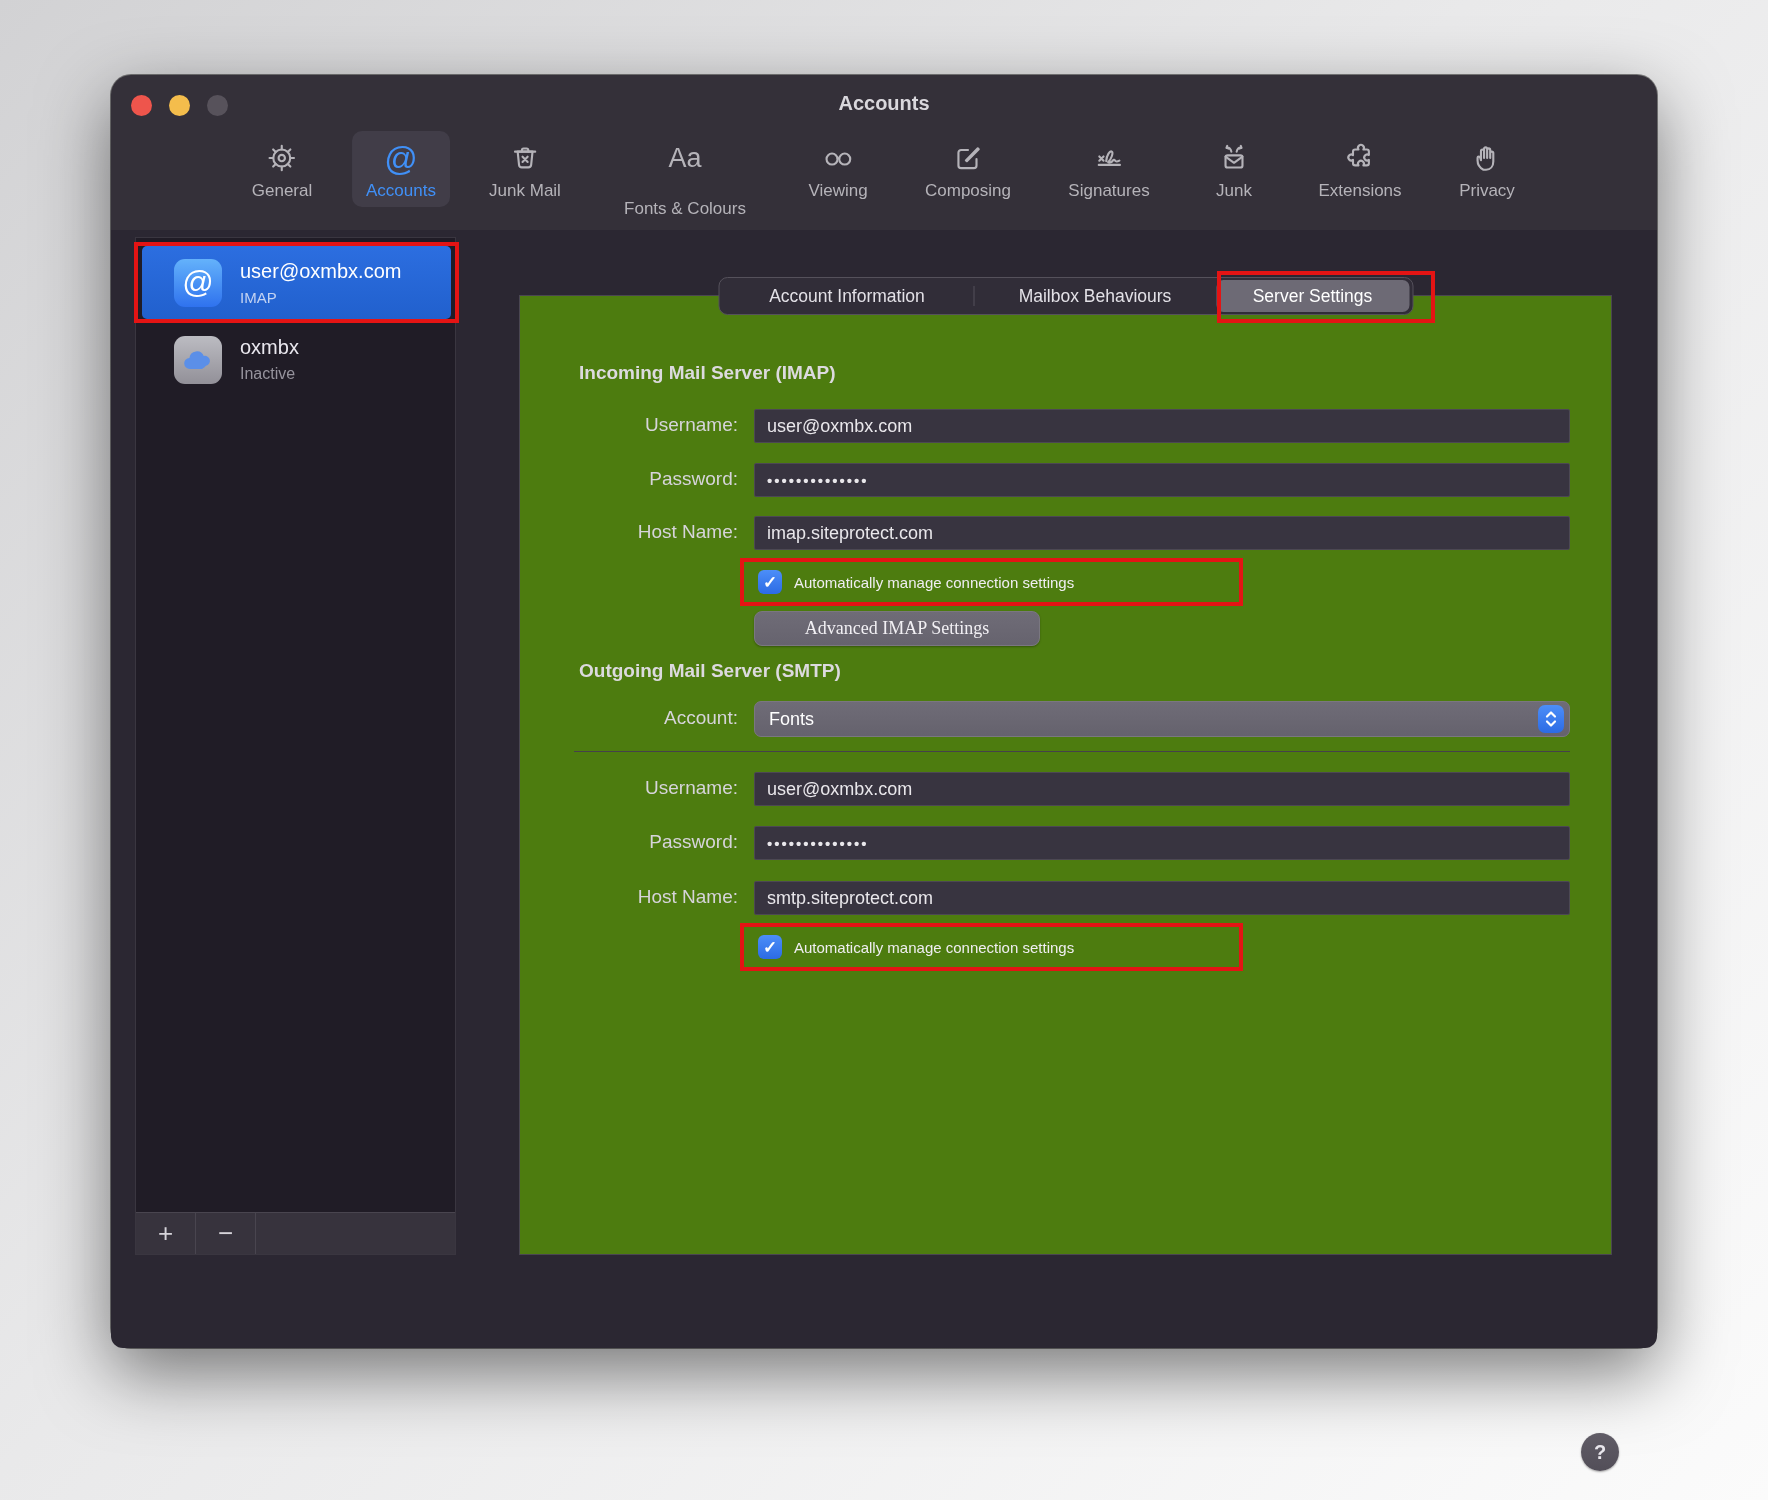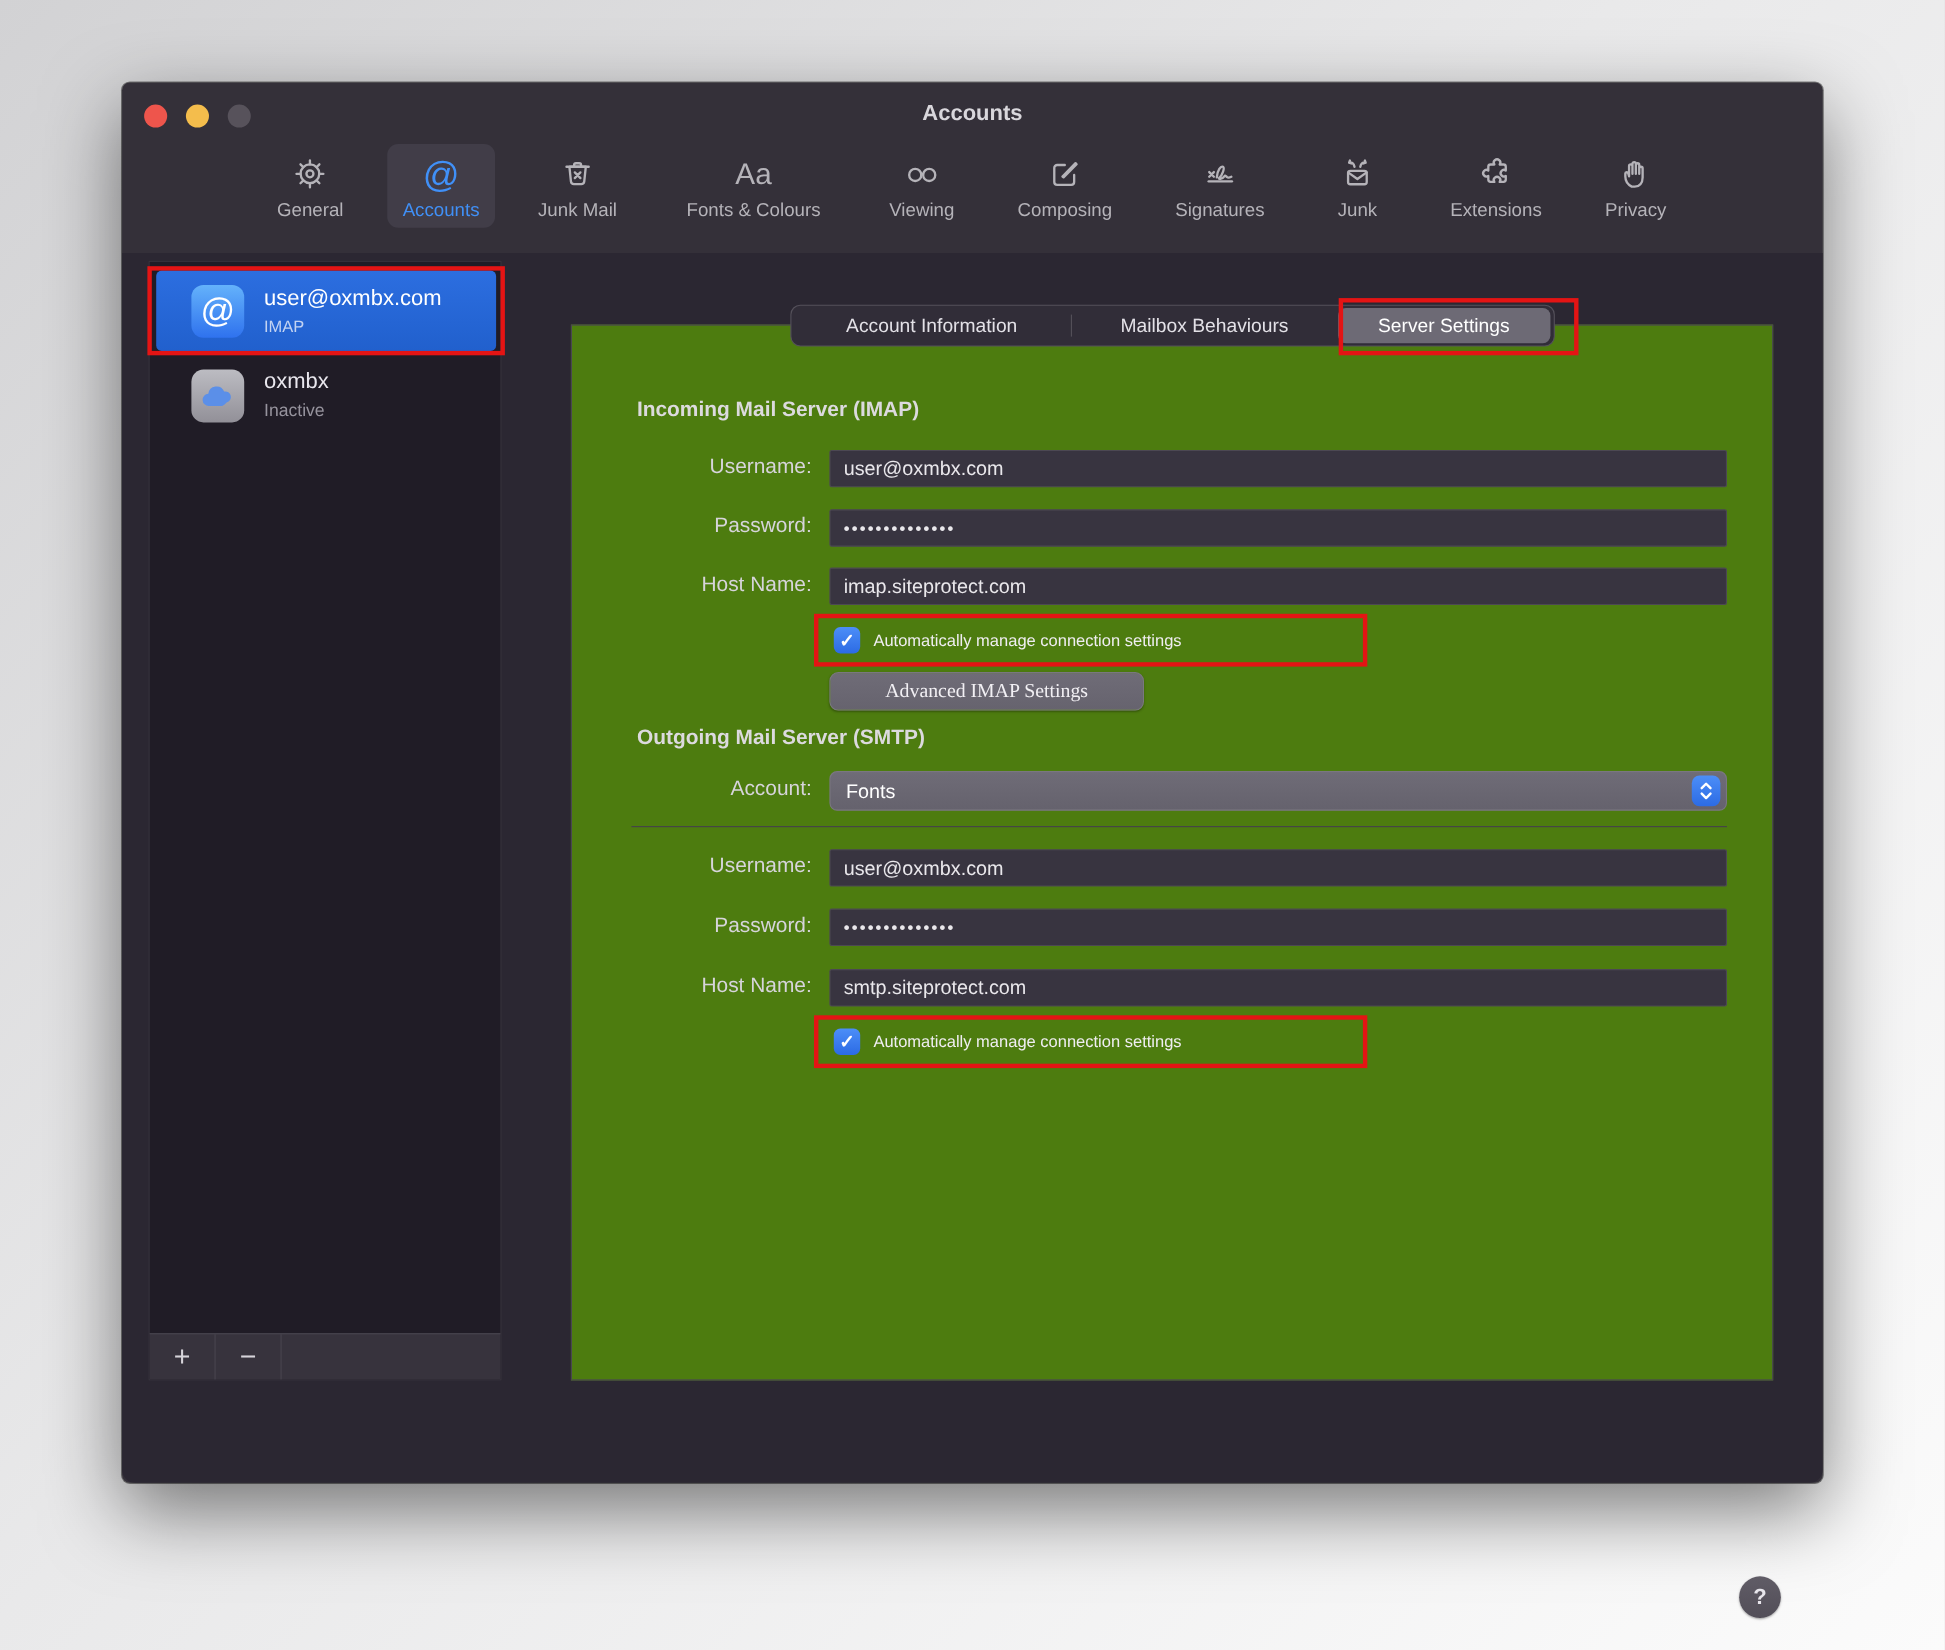--- a/index.html
+++ b/index.html
@@ -4,21 +4,21 @@
 <style>
   * { margin:0; padding:0; box-sizing:border-box; }
   html,body { width:1768px; height:1500px; }
   body {
     font-family:"Liberation Sans", sans-serif;
     background:linear-gradient(135deg,#d2d2d4 0%,#e9e9ea 45%,#fbfbfb 100%);
     position:relative; overflow:hidden;
   }
   .window {
     position:absolute; left:111px; top:75px; width:1546px; height:1273px;
-    background:#343039; border-radius:7px;
+    background:#343039; border-radius:20px;
     box-shadow:0 25px 70px rgba(0,0,0,.5), 0 0 0 1px rgba(0,0,0,.45);
   }
   
   .light { position:absolute; top:20px; width:21px; height:21px; border-radius:50%; }
   .light.red    { left:20px;  background:#ee554c; }
   .light.yellow { left:58px;  background:#f4bd4c; }
   .light.gray   { left:96px;  background:#57525b; }
   .win-title {
     position:absolute; top:17px; left:0; width:100%; text-align:center;
     font-size:20px; font-weight:700; color:#d9d7dc;
@@ -186,21 +186,21 @@
         <svg width="34" height="34" viewBox="0 0 32 32">
             <path d="M9 10h14l-1.3 12.5a2.6 2.6 0 0 1-2.6 2.3h-6.2a2.6 2.6 0 0 1-2.6-2.3Z"></path>
             <path d="M6.5 10h19"></path>
             <path d="M13 10V8.6A1.6 1.6 0 0 1 14.6 7h2.8A1.6 1.6 0 0 1 19 8.6V10"></path>
             <path d="M13.6 14.8l4.8 4.9 M18.4 14.8l-4.8 4.9"></path>
           </svg>
       </span>
       <span class="tlabel">Junk Mail</span>
     </div>
 
-    <div class="tb-item" style="left:574px;">
+    <div class="tb-item" style="left:574px;gap:18px;">
       <span class="ticon glyph-aa">Aa</span>
       <span class="tlabel">Fonts &amp; Colours</span>
     </div>
 
     <div class="tb-item" style="left:727px;">
       <span class="ticon">
         <svg width="36" height="34" viewBox="0 0 34 32">
             <circle cx="11" cy="17" r="5.2"></circle>
             <circle cx="23" cy="17" r="5.2"></circle>
             <path d="M16.2 16.2h1.6"></path>

